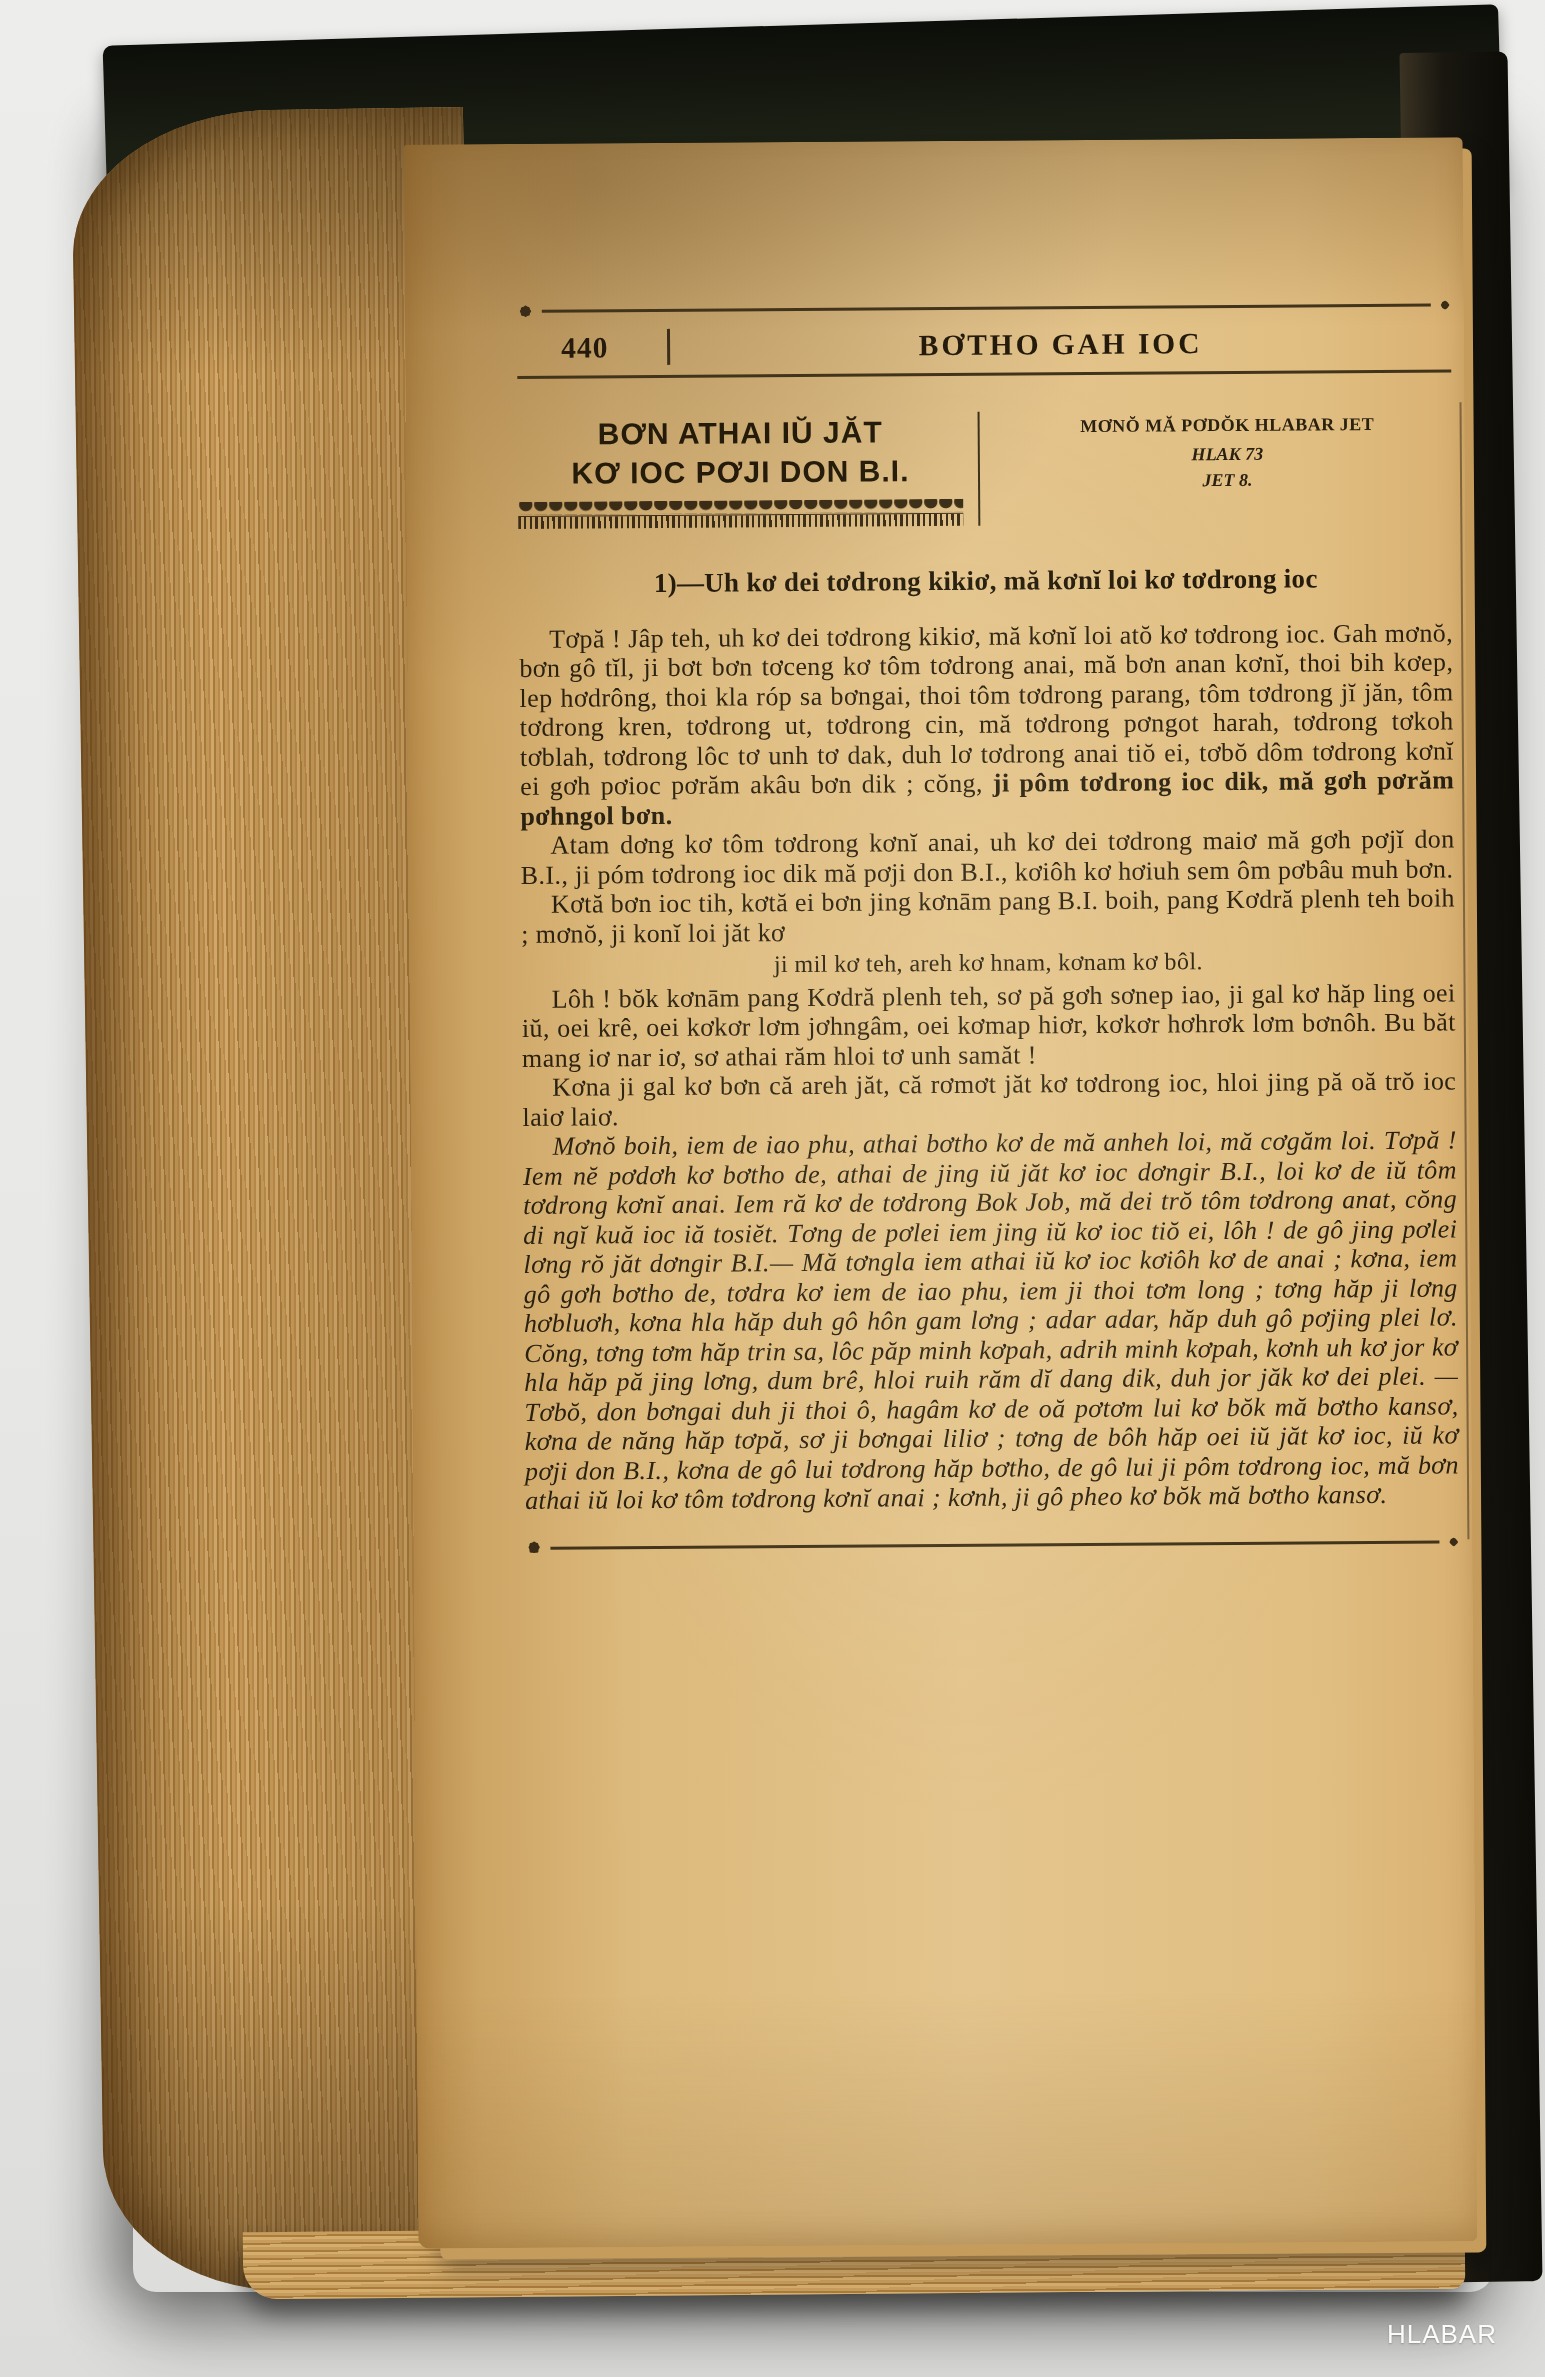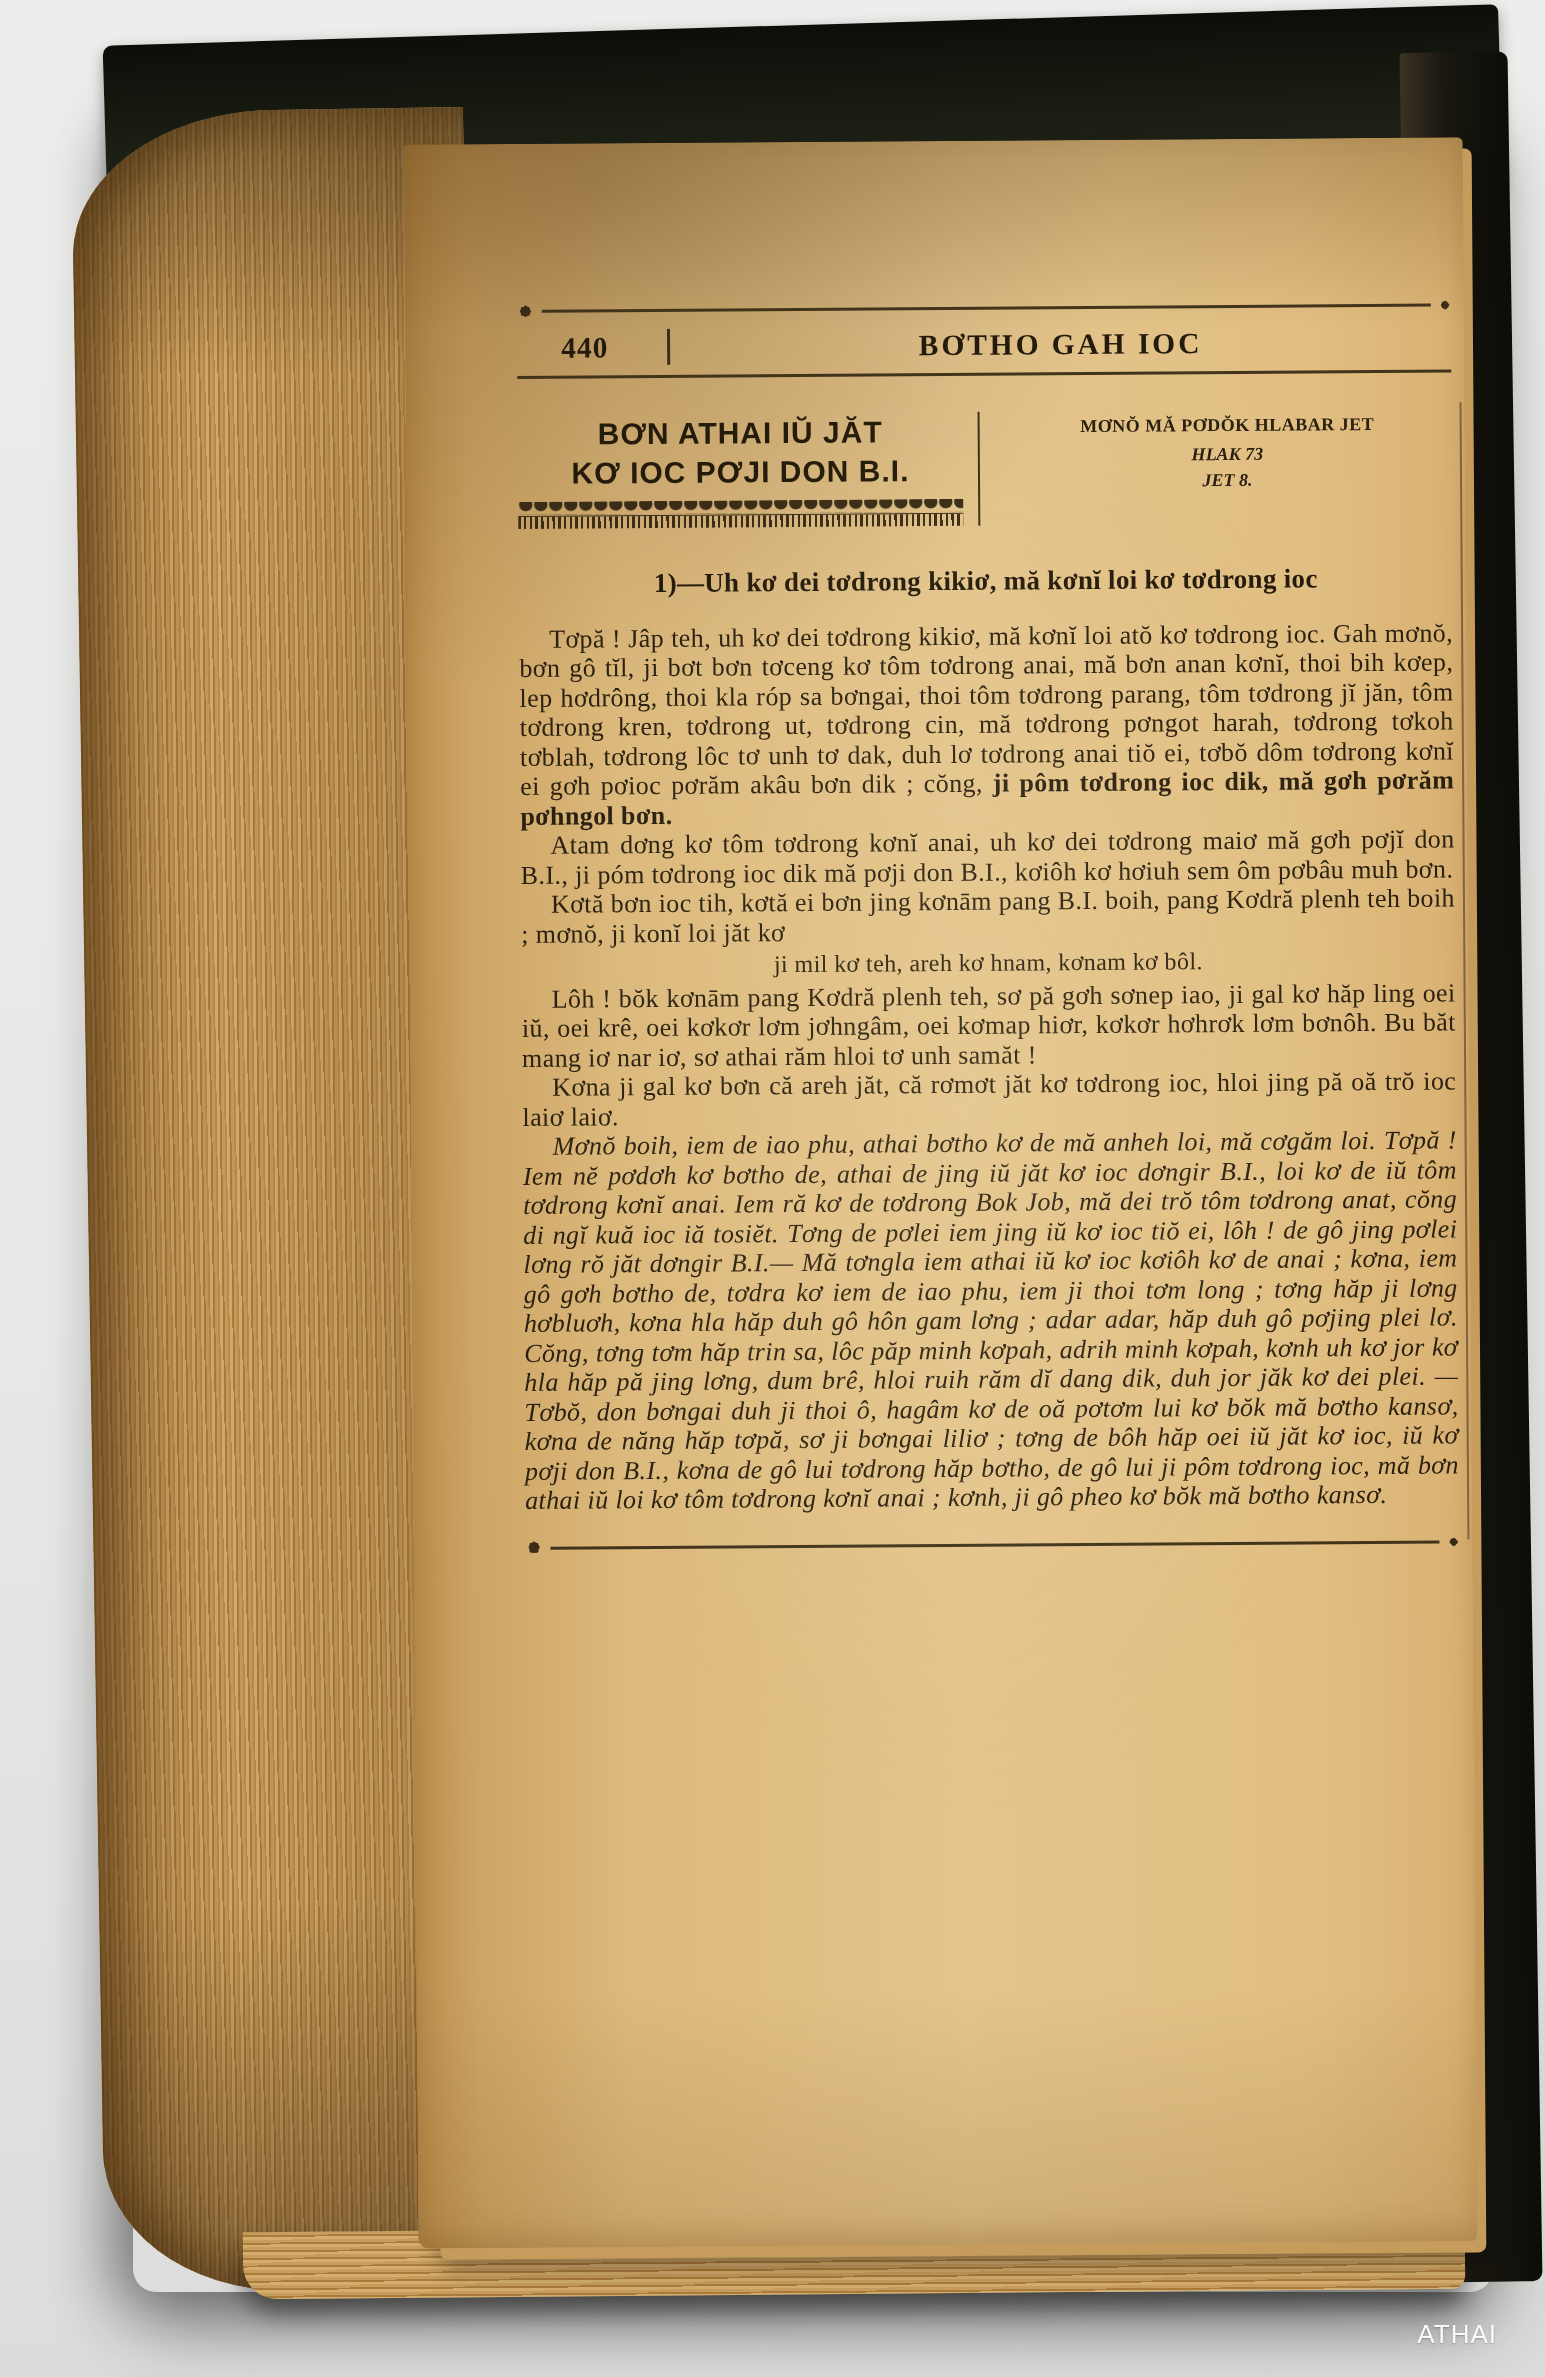--- a/index.html
+++ b/index.html
@@ -187,15 +187,15 @@
         <span class="orn"></span>
         <span class="rule-line"></span>
         <span class="orn small"></span>
       </div>
 
       <div class="margin-rule"></div>
     </div>
     <div class="page-grain"></div>
   </div>
 
-  <div class="watermark">ATHAI</div>
+  <div class="watermark">HLABAR</div>
 </div>
 
 
 </body></html>

